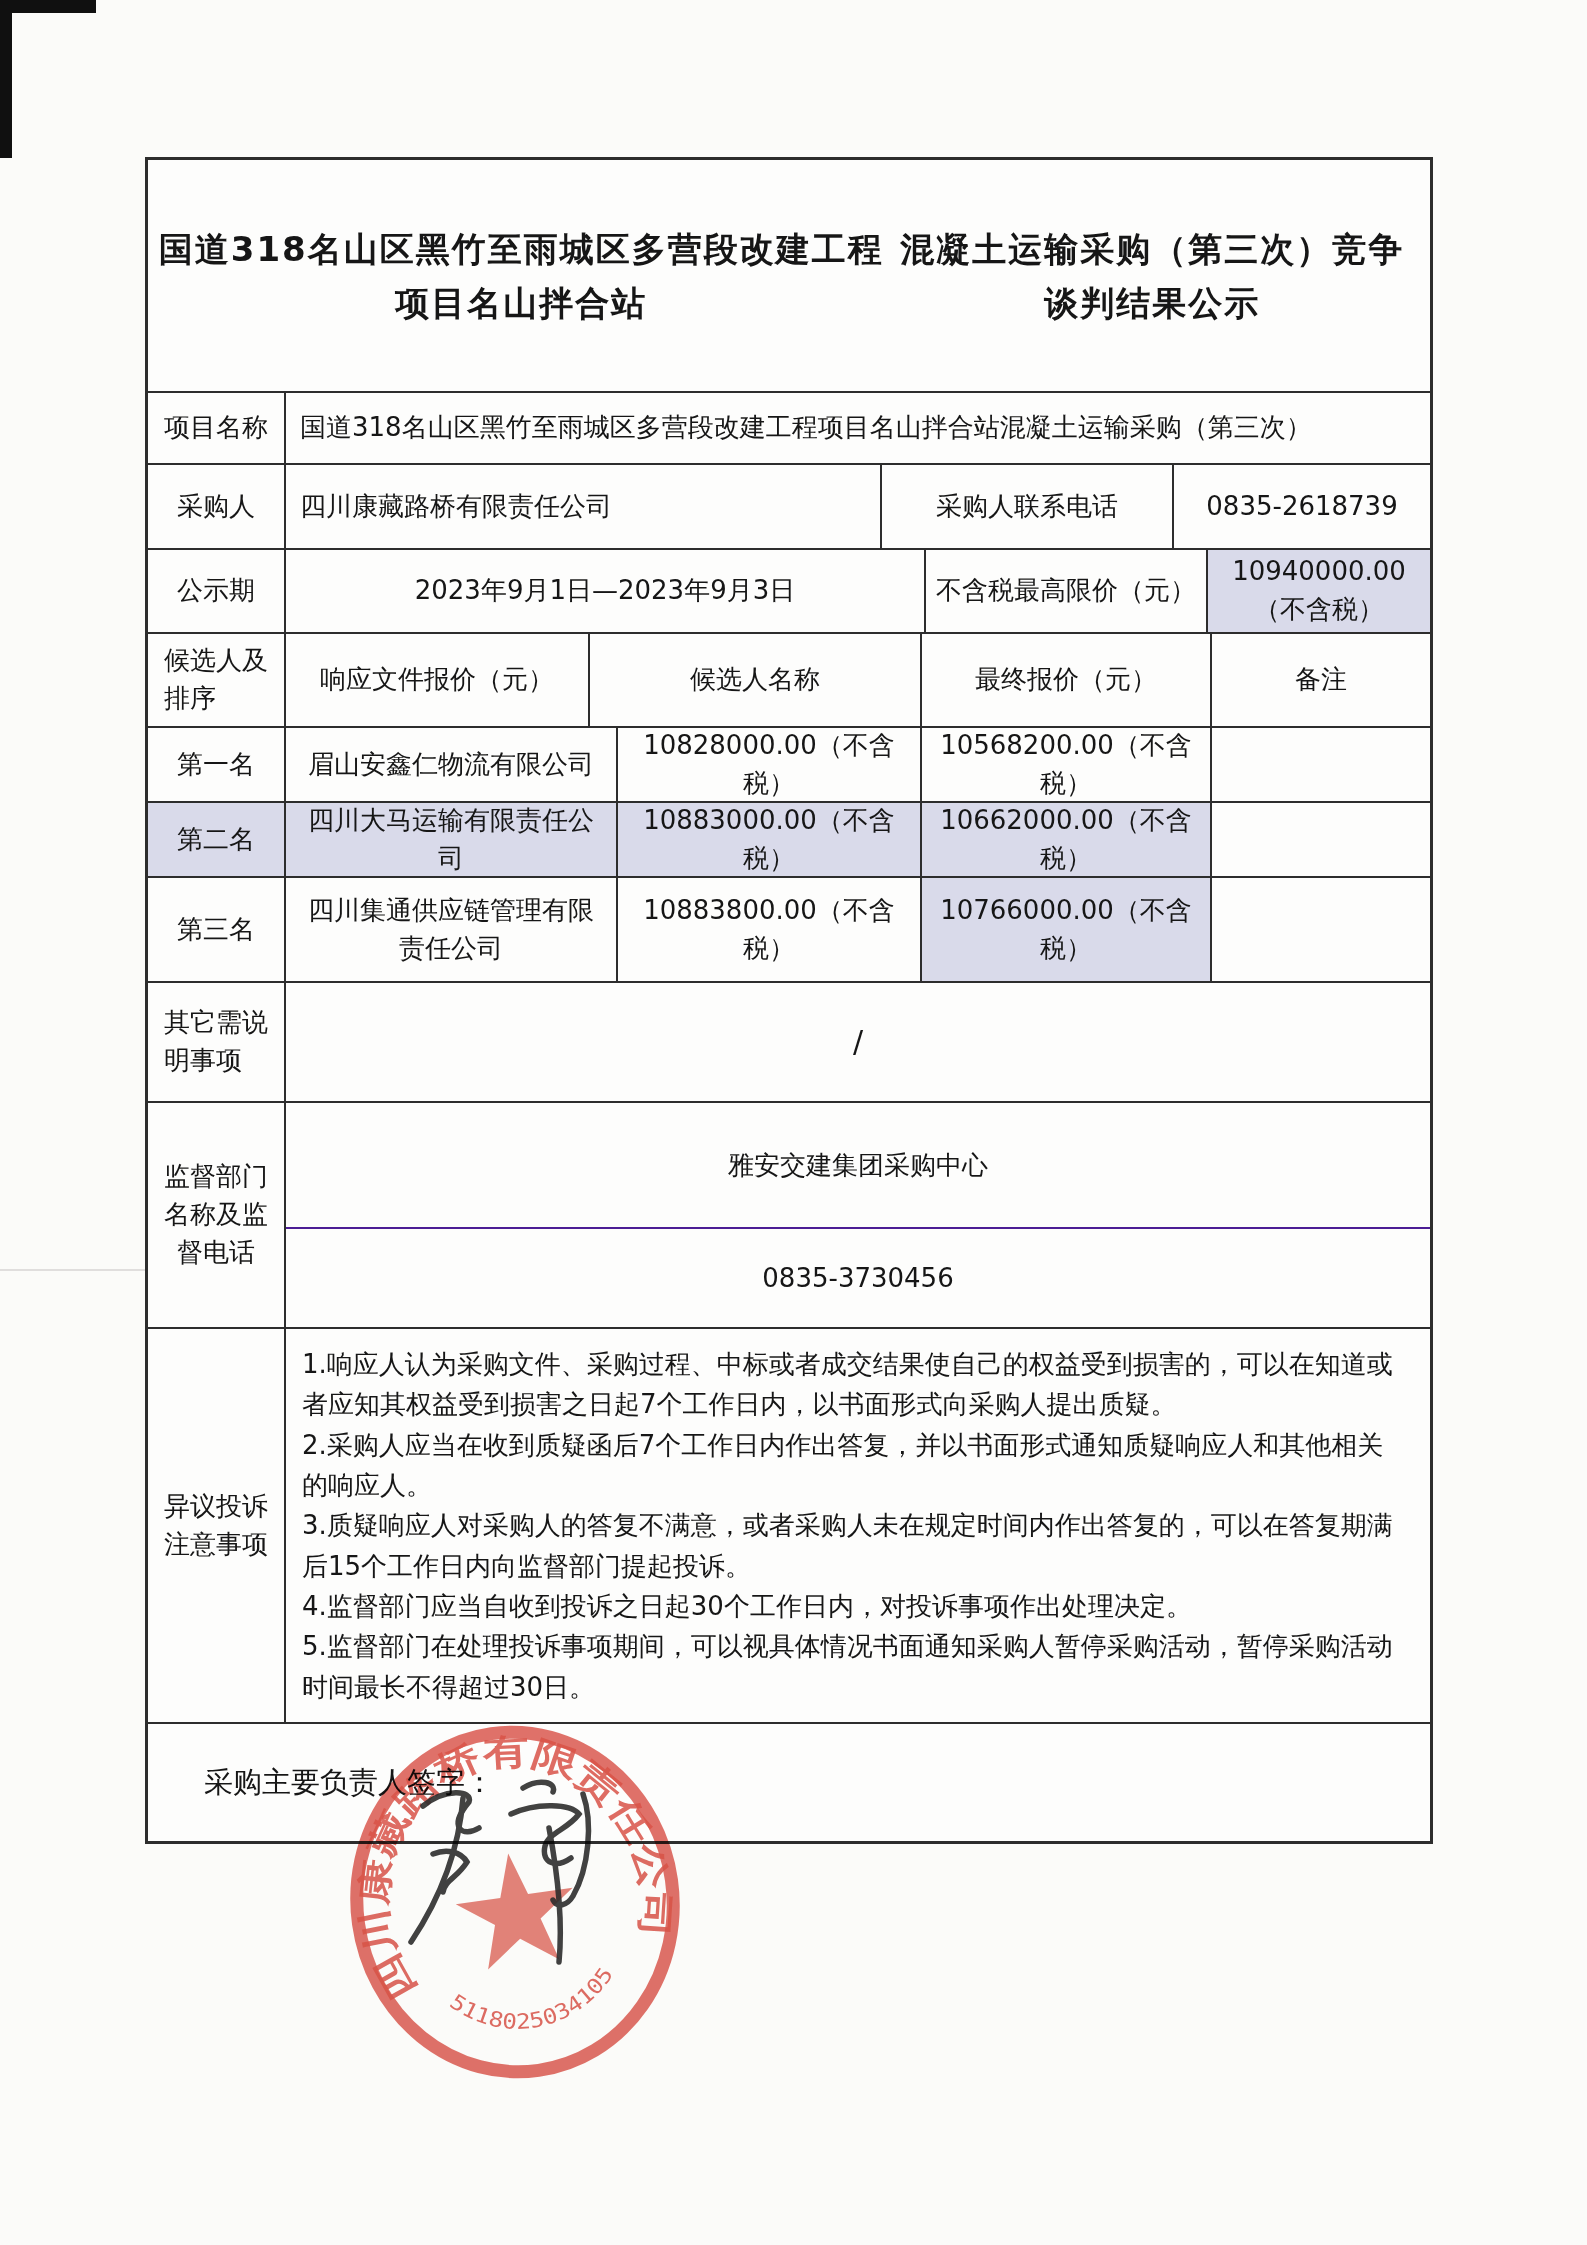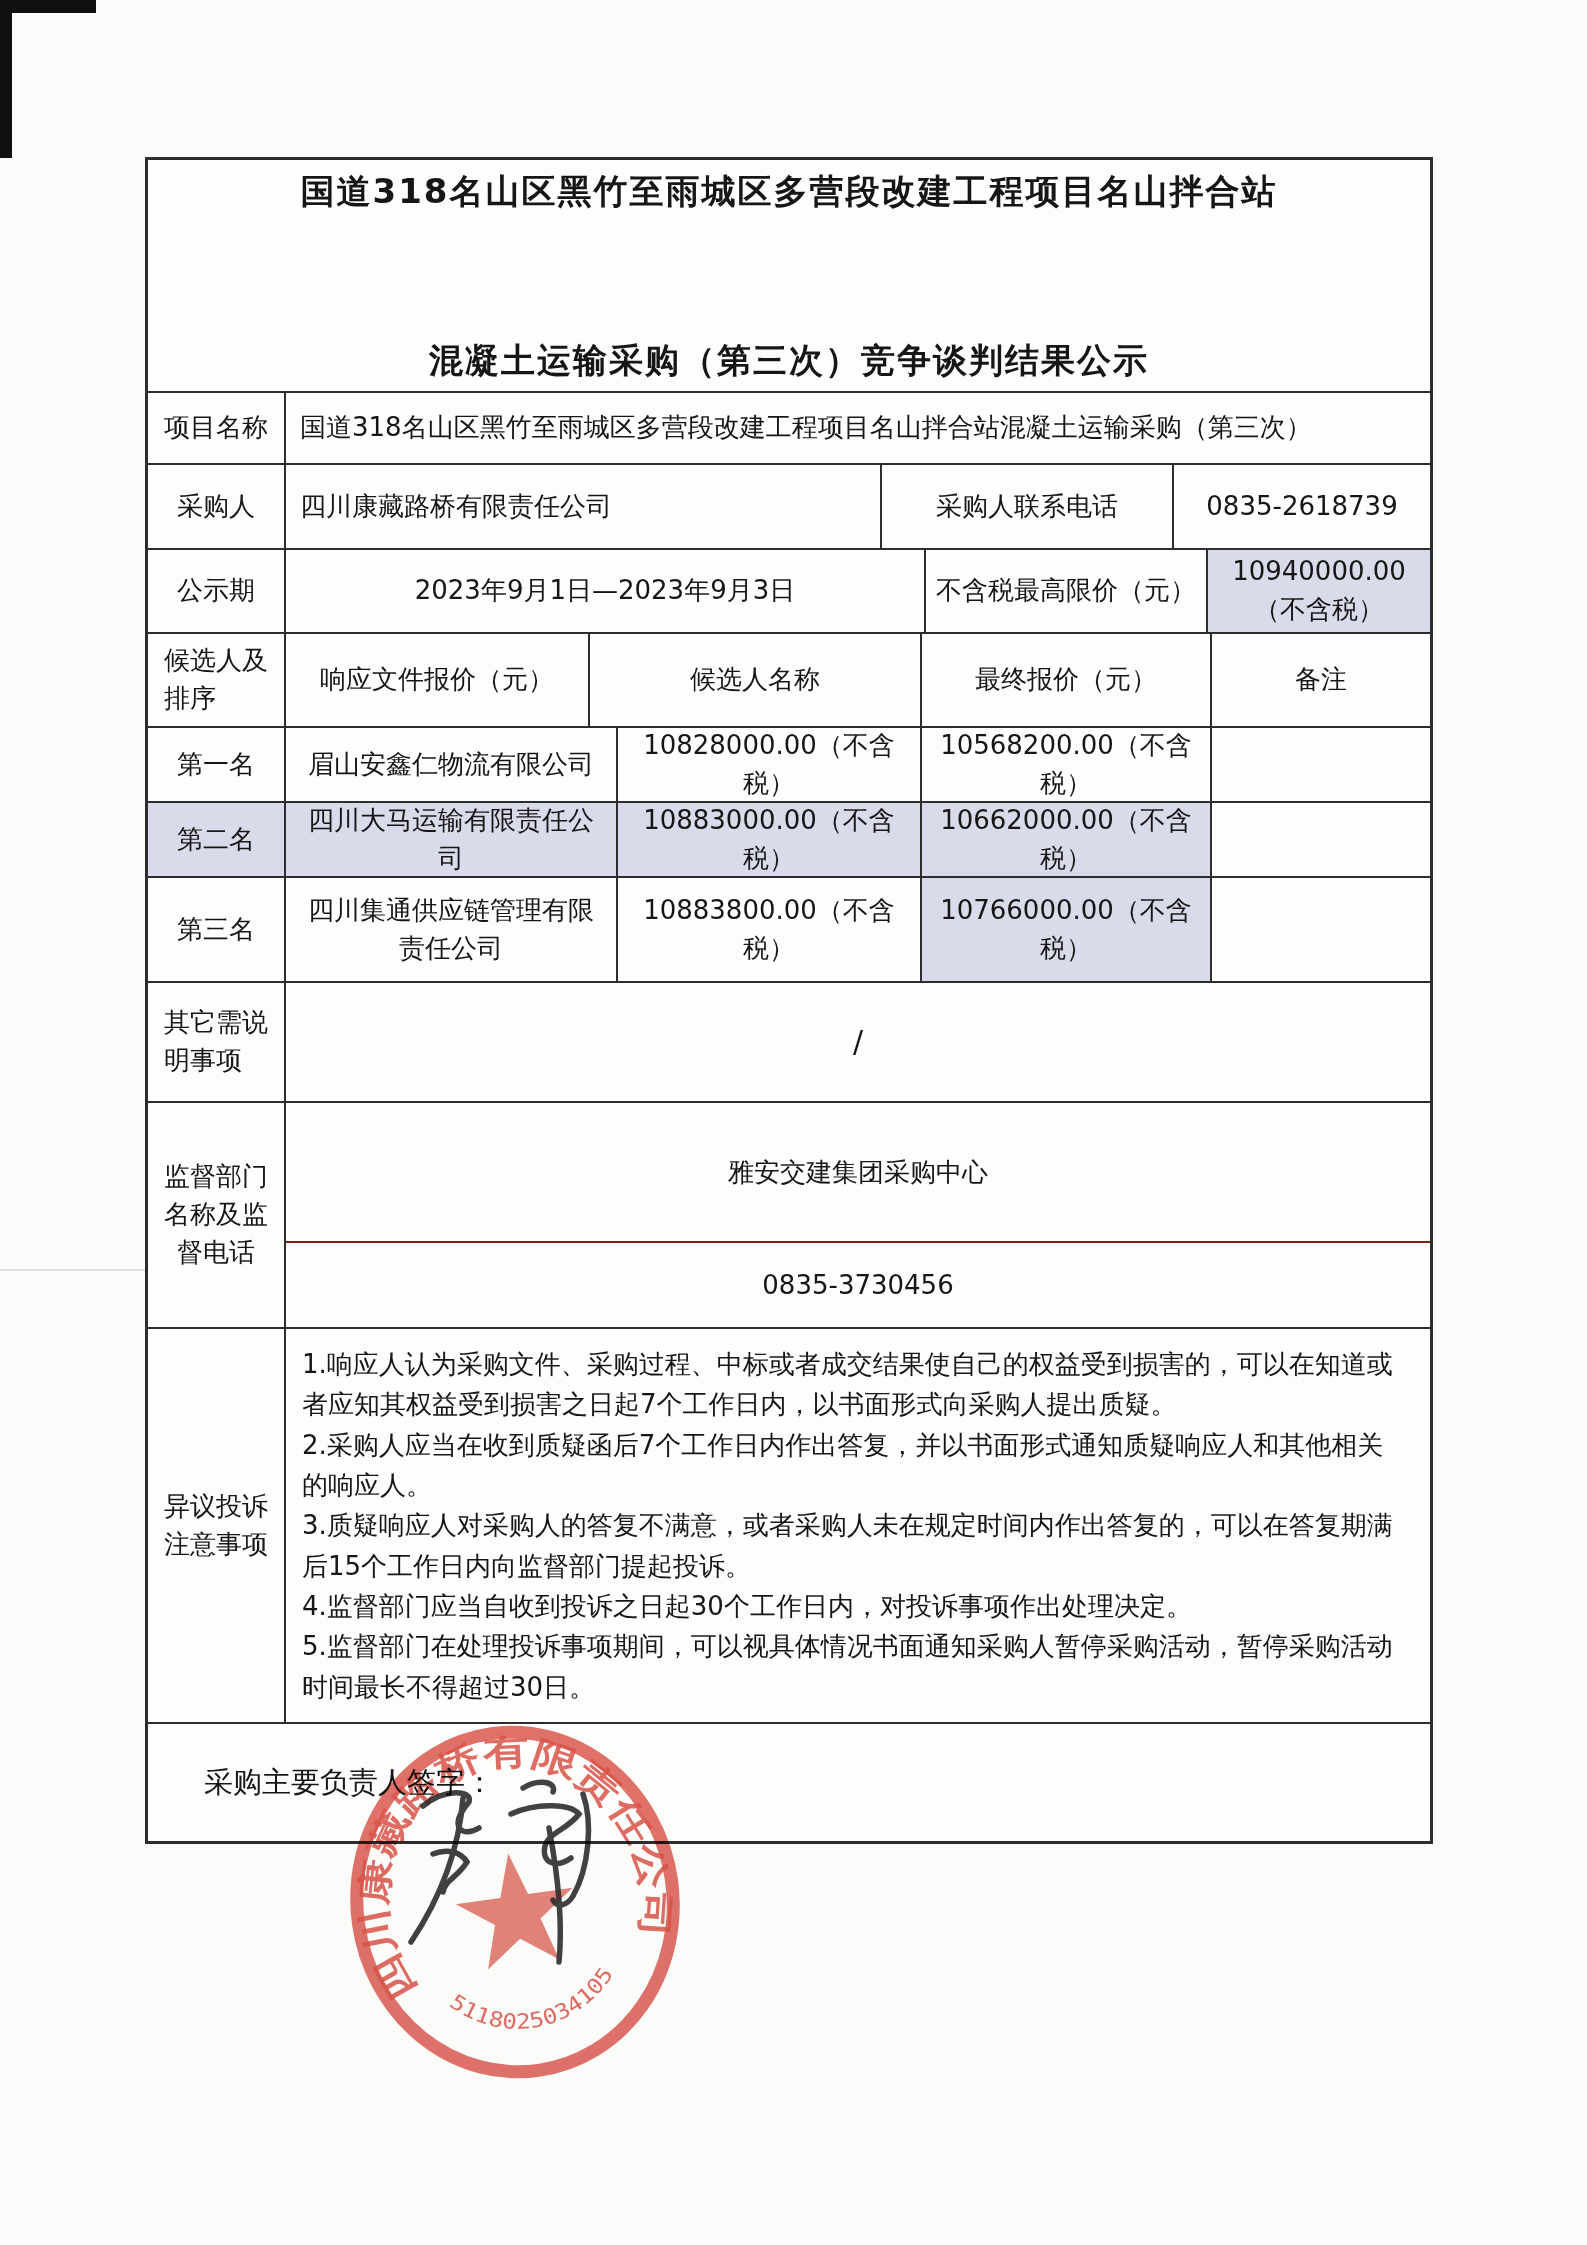--- a/index.html
+++ b/index.html
@@ -31,30 +31,30 @@
     font-size:26px;line-height:1.45;
     padding:4px 10px;
     text-align:center;
   }
   .c:last-child{border-right:none;}
   .c.left{justify-content:flex-start;text-align:left;padding-left:14px;}
   .c.lab{flex:0 0 138px;}
   .c.lab-left{text-align:left;justify-content:flex-start;padding-left:16px;}
   .hl{background:#d9daea;}
   .title-cell{
-    border:none;flex-direction:column;justify-content:space-between;
+    border:none;flex-direction:row;justify-content:flex-end;
     width:100%;text-align:center;
   }
   .title-line{font-size:34px;font-weight:bold;letter-spacing:2px;line-height:54px;}
   .sup-right{flex:1;display:flex;flex-direction:column;}
   .sup-sub{
     box-sizing:border-box;display:flex;align-items:center;justify-content:center;
     font-size:26px;
   }
-  .sup-sub.first{height:140px;border-bottom:2px solid #7f1d1d;}
+  .sup-sub.first{height:126px;border-bottom:2px solid #4c1d95;}
   .sup-sub.second{flex:1;}
   .complaint-cell{
     flex:1;display:flex;flex-direction:column;justify-content:center;
     font-size:26px;line-height:1.55;text-align:left;
     padding:10px 22px 10px 16px;box-sizing:border-box;
   }
   .slash{font-size:30px;}
   .sig-row{align-items:center;margin-left:38px;}
   .sig-cell{flex:1;display:flex;align-items:center;justify-content:flex-start;
     padding-left:18px;font-size:29px;box-sizing:border-box;}

